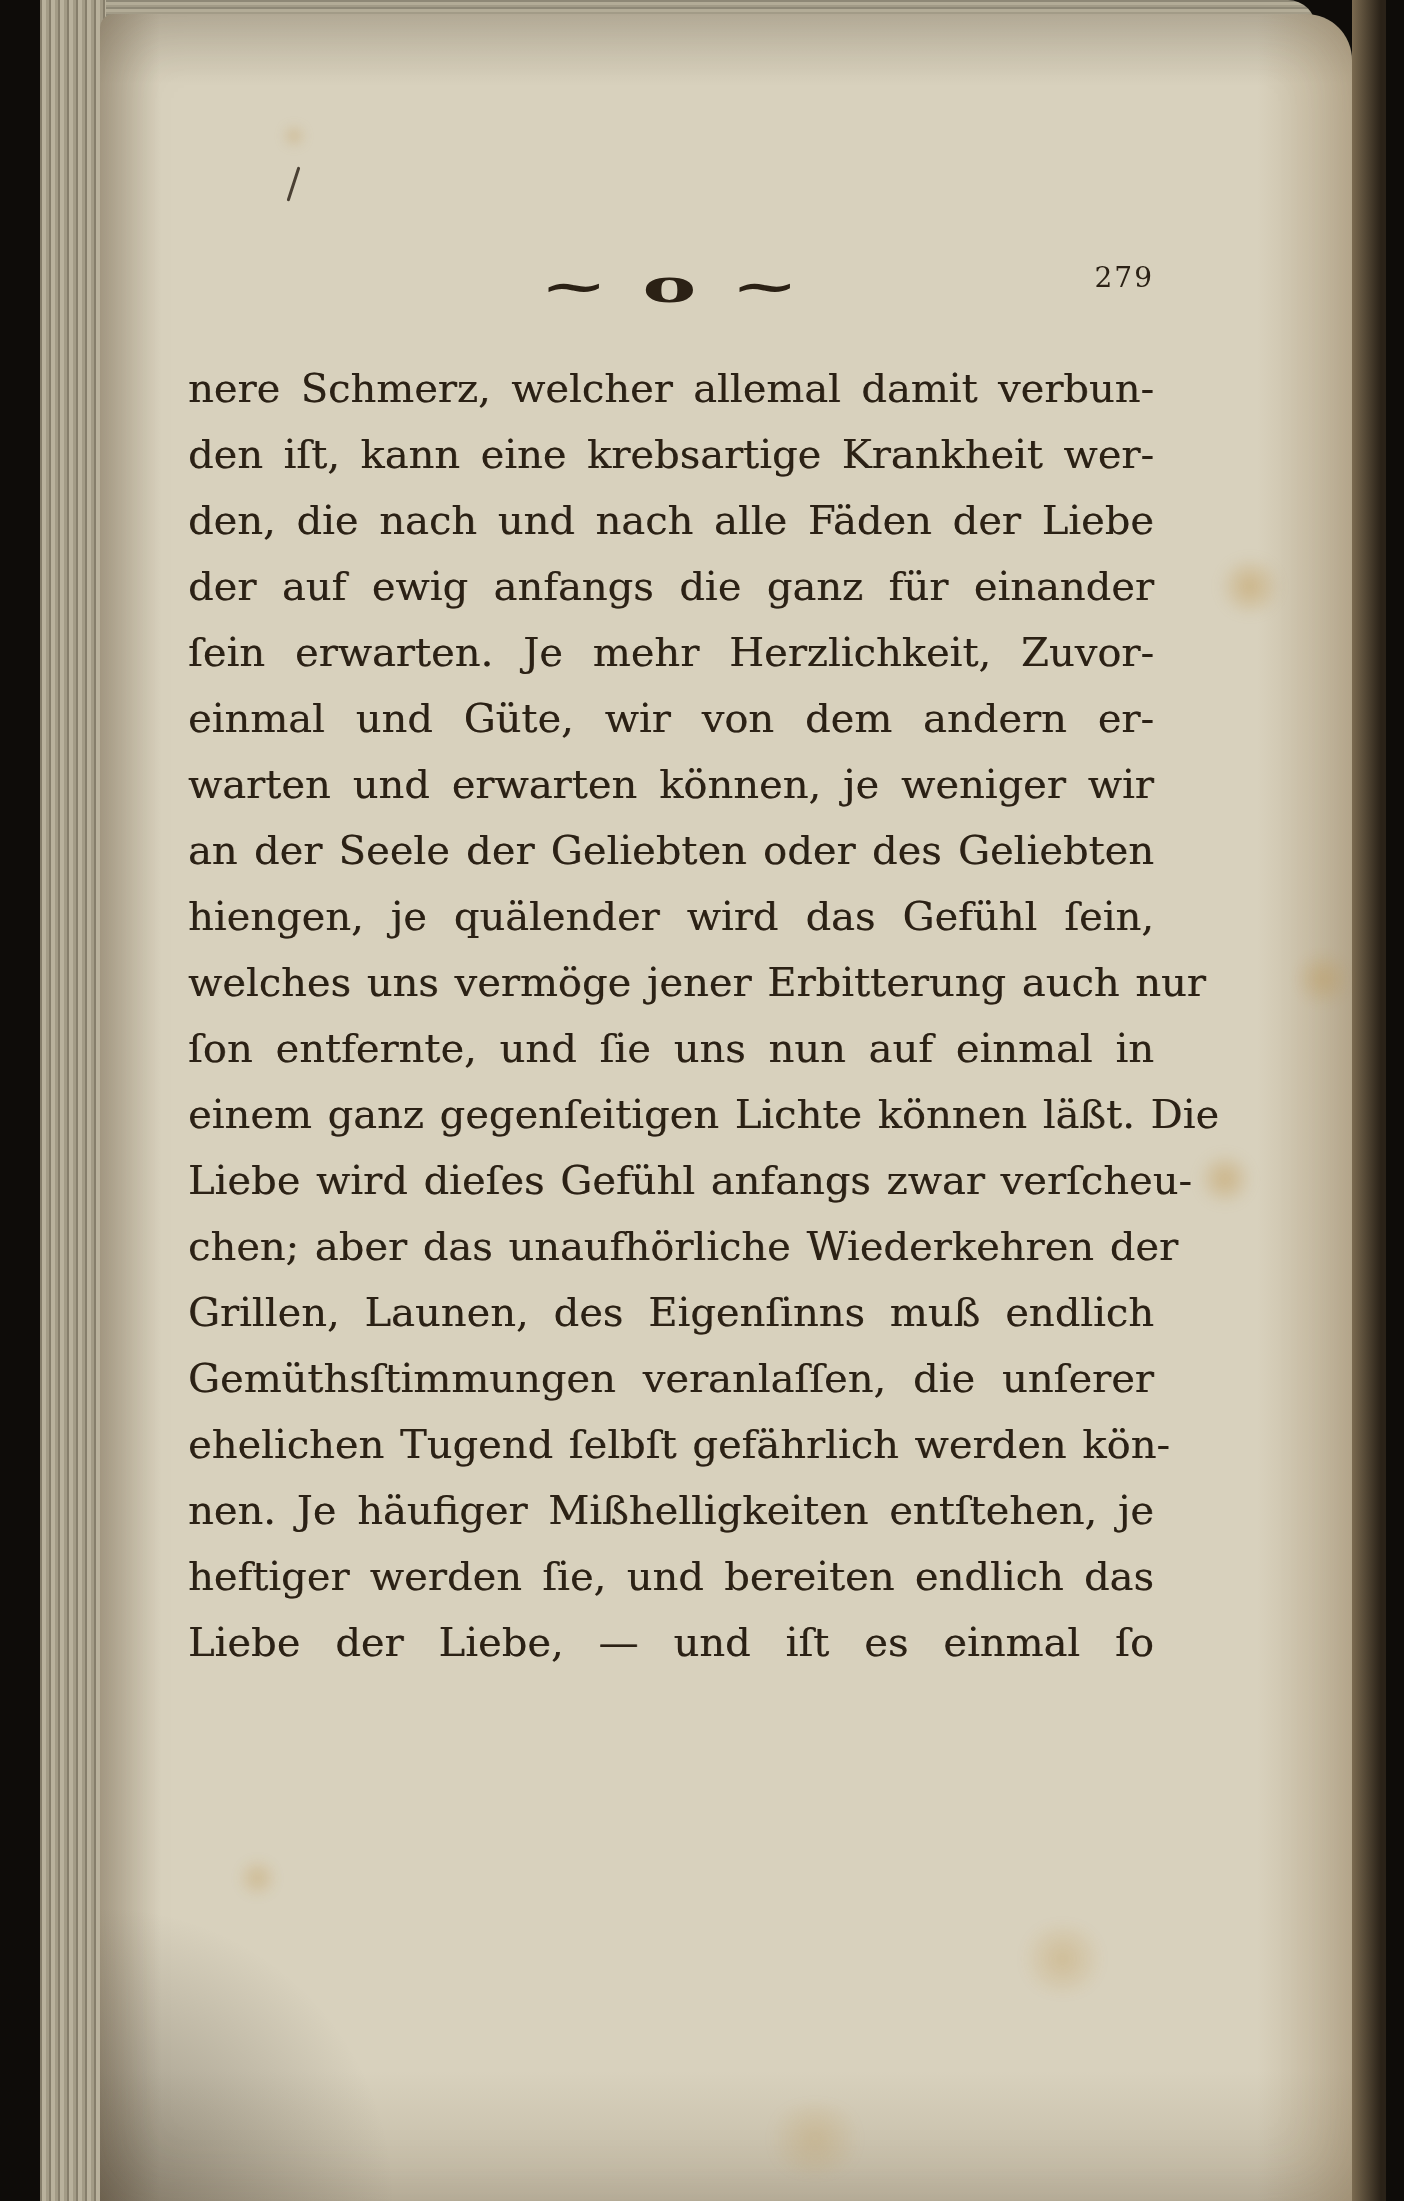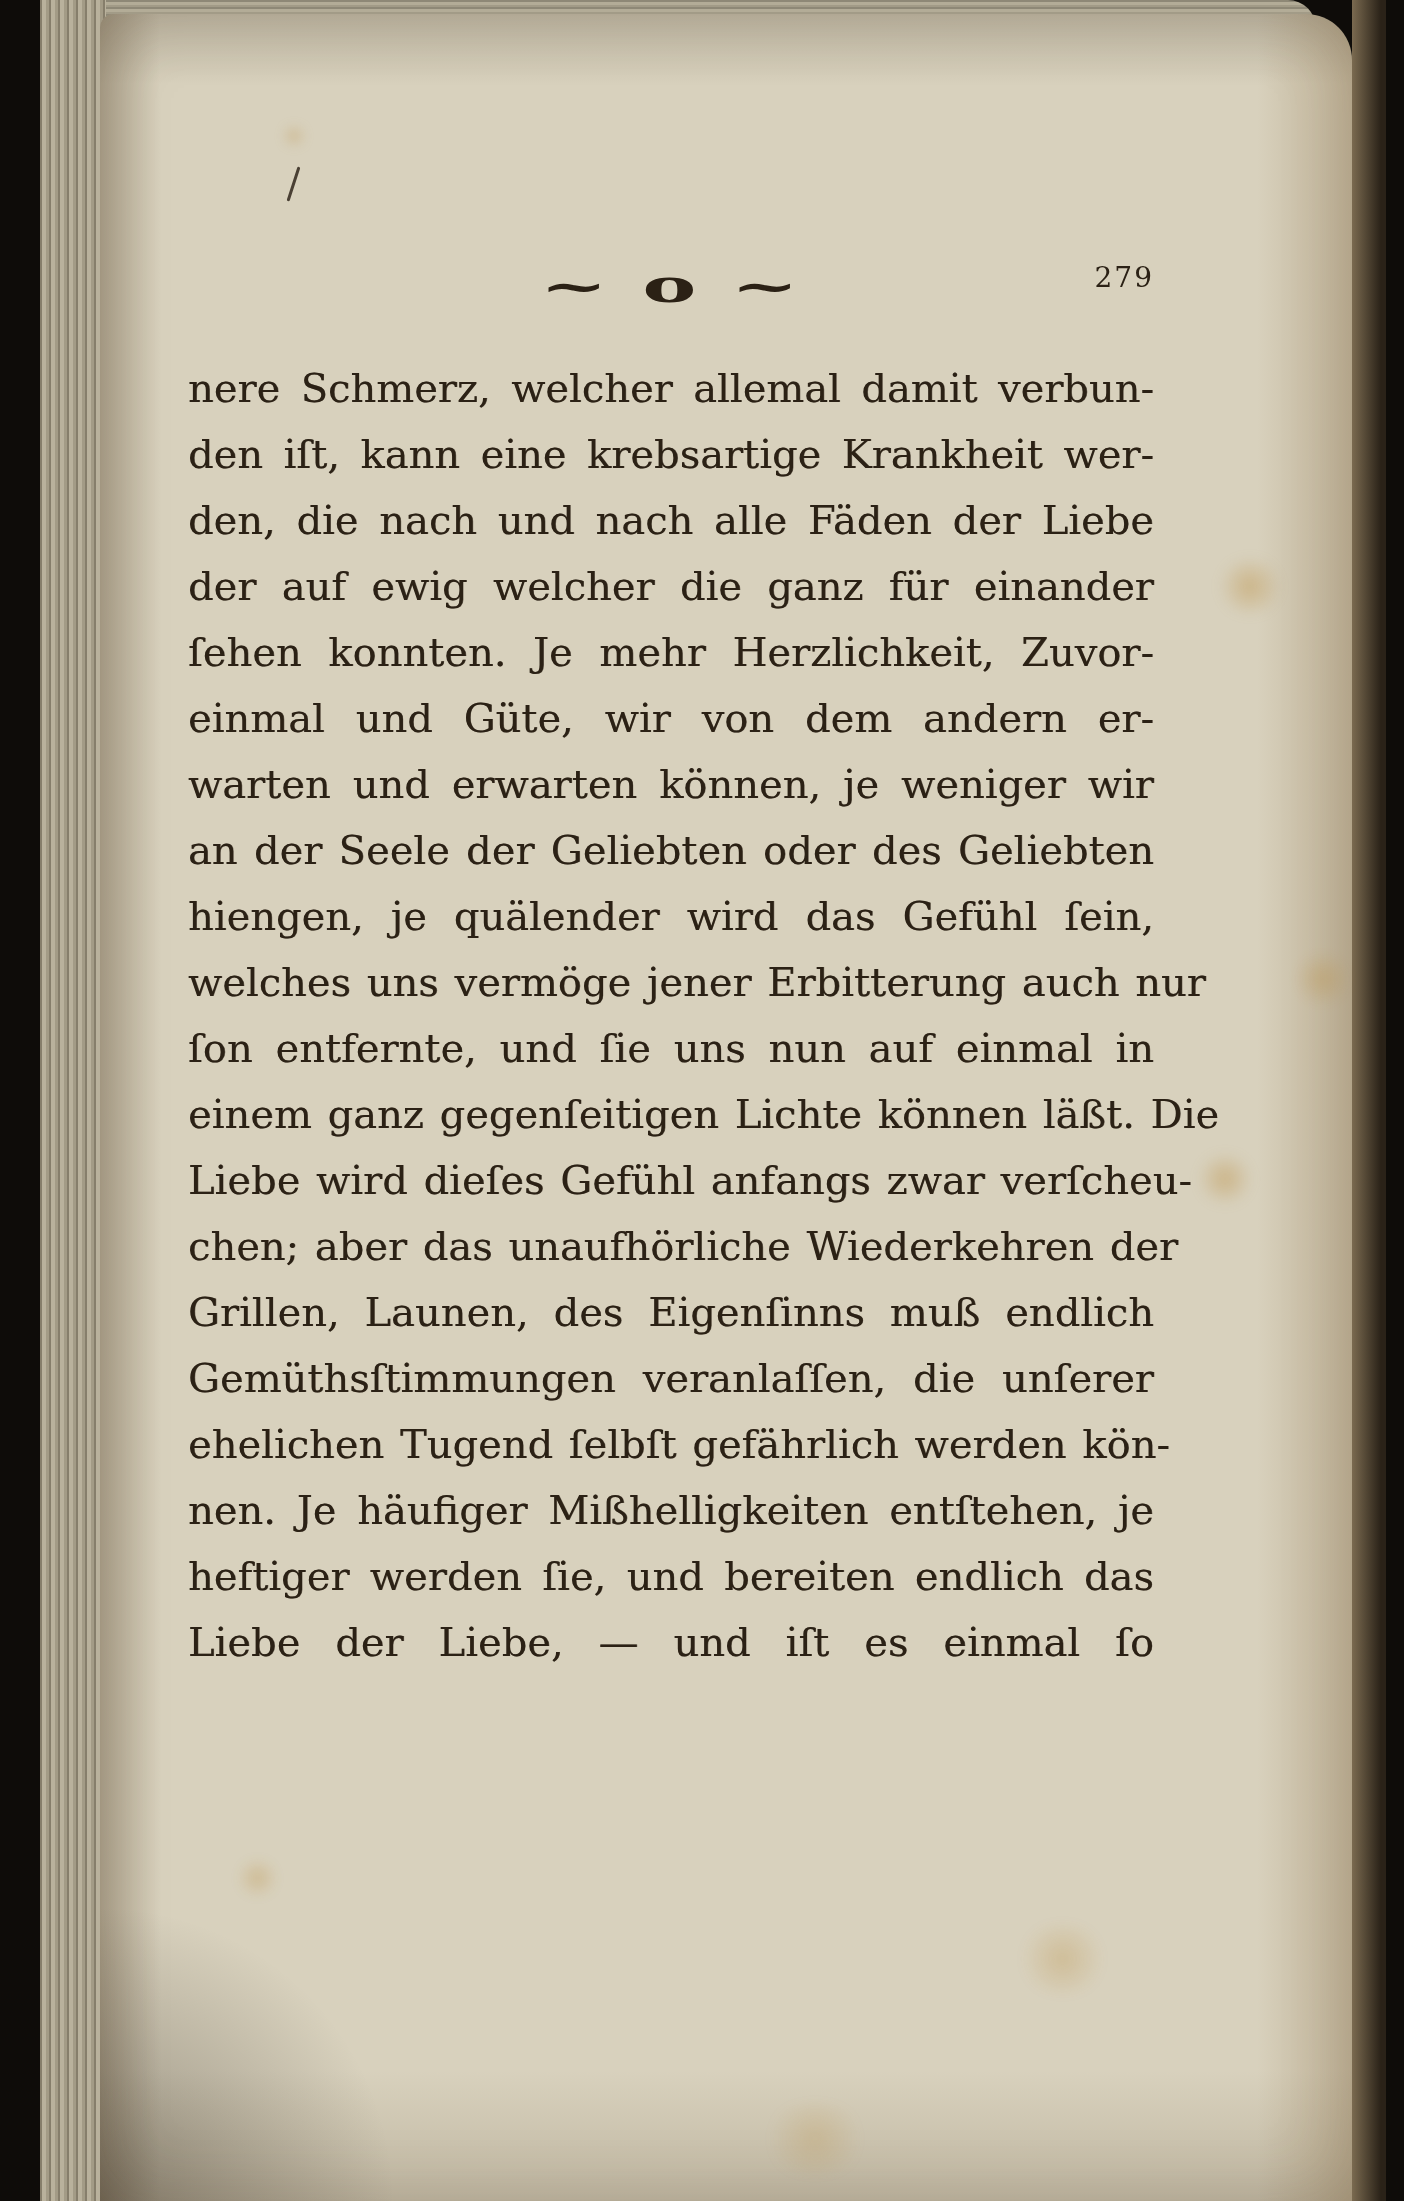--- a/index.html
+++ b/index.html
@@ -149,22 +149,22 @@
     <div class="page-inner">
       <div class="header">
         <span class="ornament">~ o ~</span>
         <span class="pagenum">279</span>
       </div>
 
       <div class="body-text">
         <div class="line">nere Schmerz, welcher allemal damit verbun-</div>
         <div class="line">den iſt, kann eine krebsartige Krankheit wer-</div>
         <div class="line">den, die nach und nach alle Fäden der Liebe</div>
-        <div class="line">der auf ewig welcher die ganz für einander</div>
-        <div class="line">ſehen konnten. Je mehr Herzlichkeit, Zuvor-</div>
+        <div class="line">der auf ewig anfangs die ganz für einander</div>
+        <div class="line">ſein erwarten. Je mehr Herzlichkeit, Zuvor-</div>
         <div class="line">einmal und Güte, wir von dem andern er-</div>
         <div class="line">warten und erwarten können, je weniger wir</div>
         <div class="line">an der Seele der Geliebten oder des Geliebten</div>
         <div class="line">hiengen, je quälender wird das Gefühl ſein,</div>
         <div class="line">welches uns vermöge jener Erbitterung auch nur</div>
         <div class="line">ſon entfernte, und ſie uns nun auf einmal in</div>
         <div class="line">einem ganz gegenſeitigen Lichte können läßt. Die</div>
         <div class="line">Liebe wird dieſes Gefühl anfangs zwar verſcheu-</div>
         <div class="line">chen; aber das unaufhörliche Wiederkehren der</div>
         <div class="line">Grillen, Launen, des Eigenſinns muß endlich</div>

